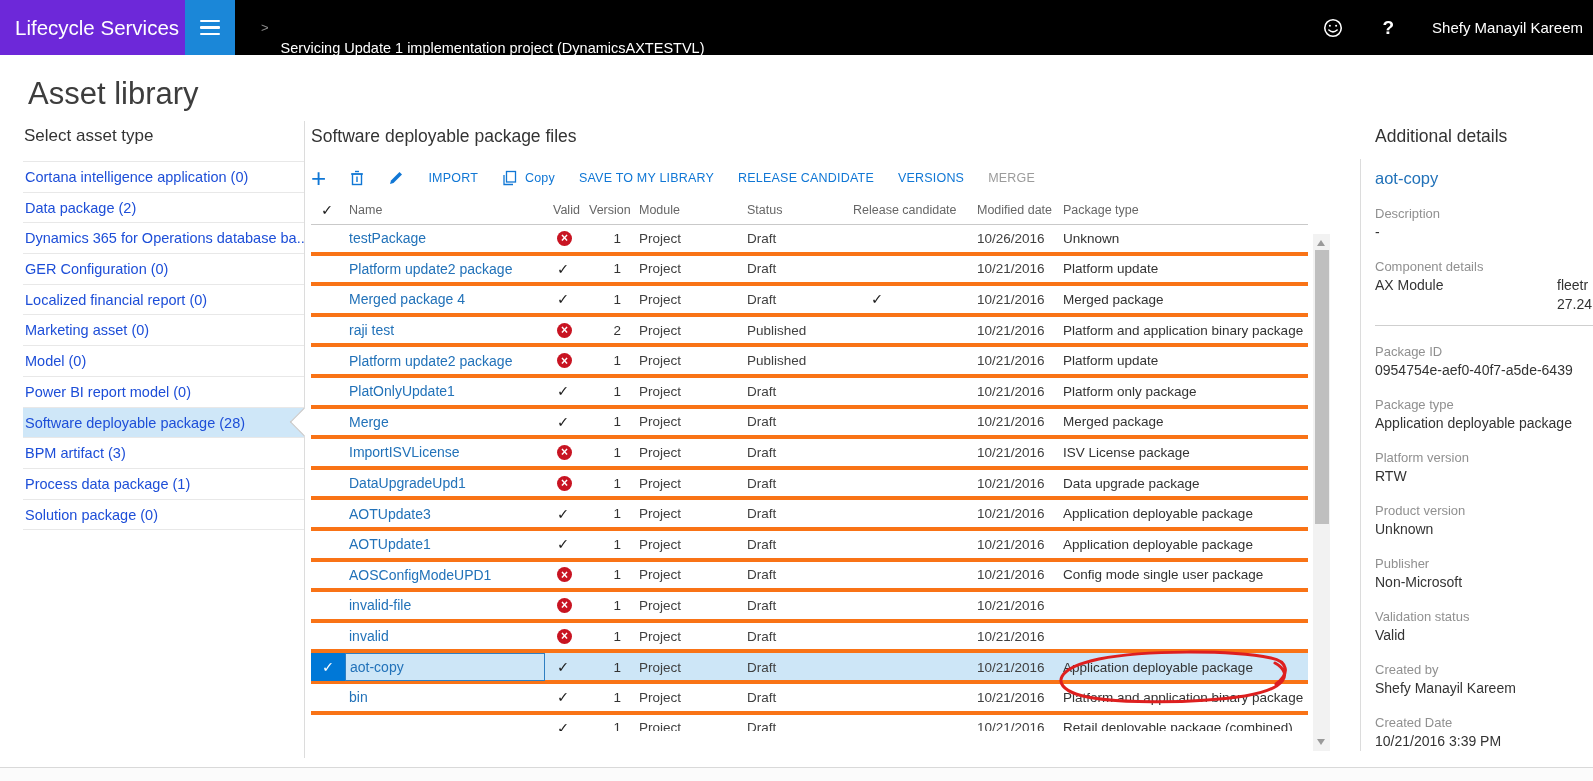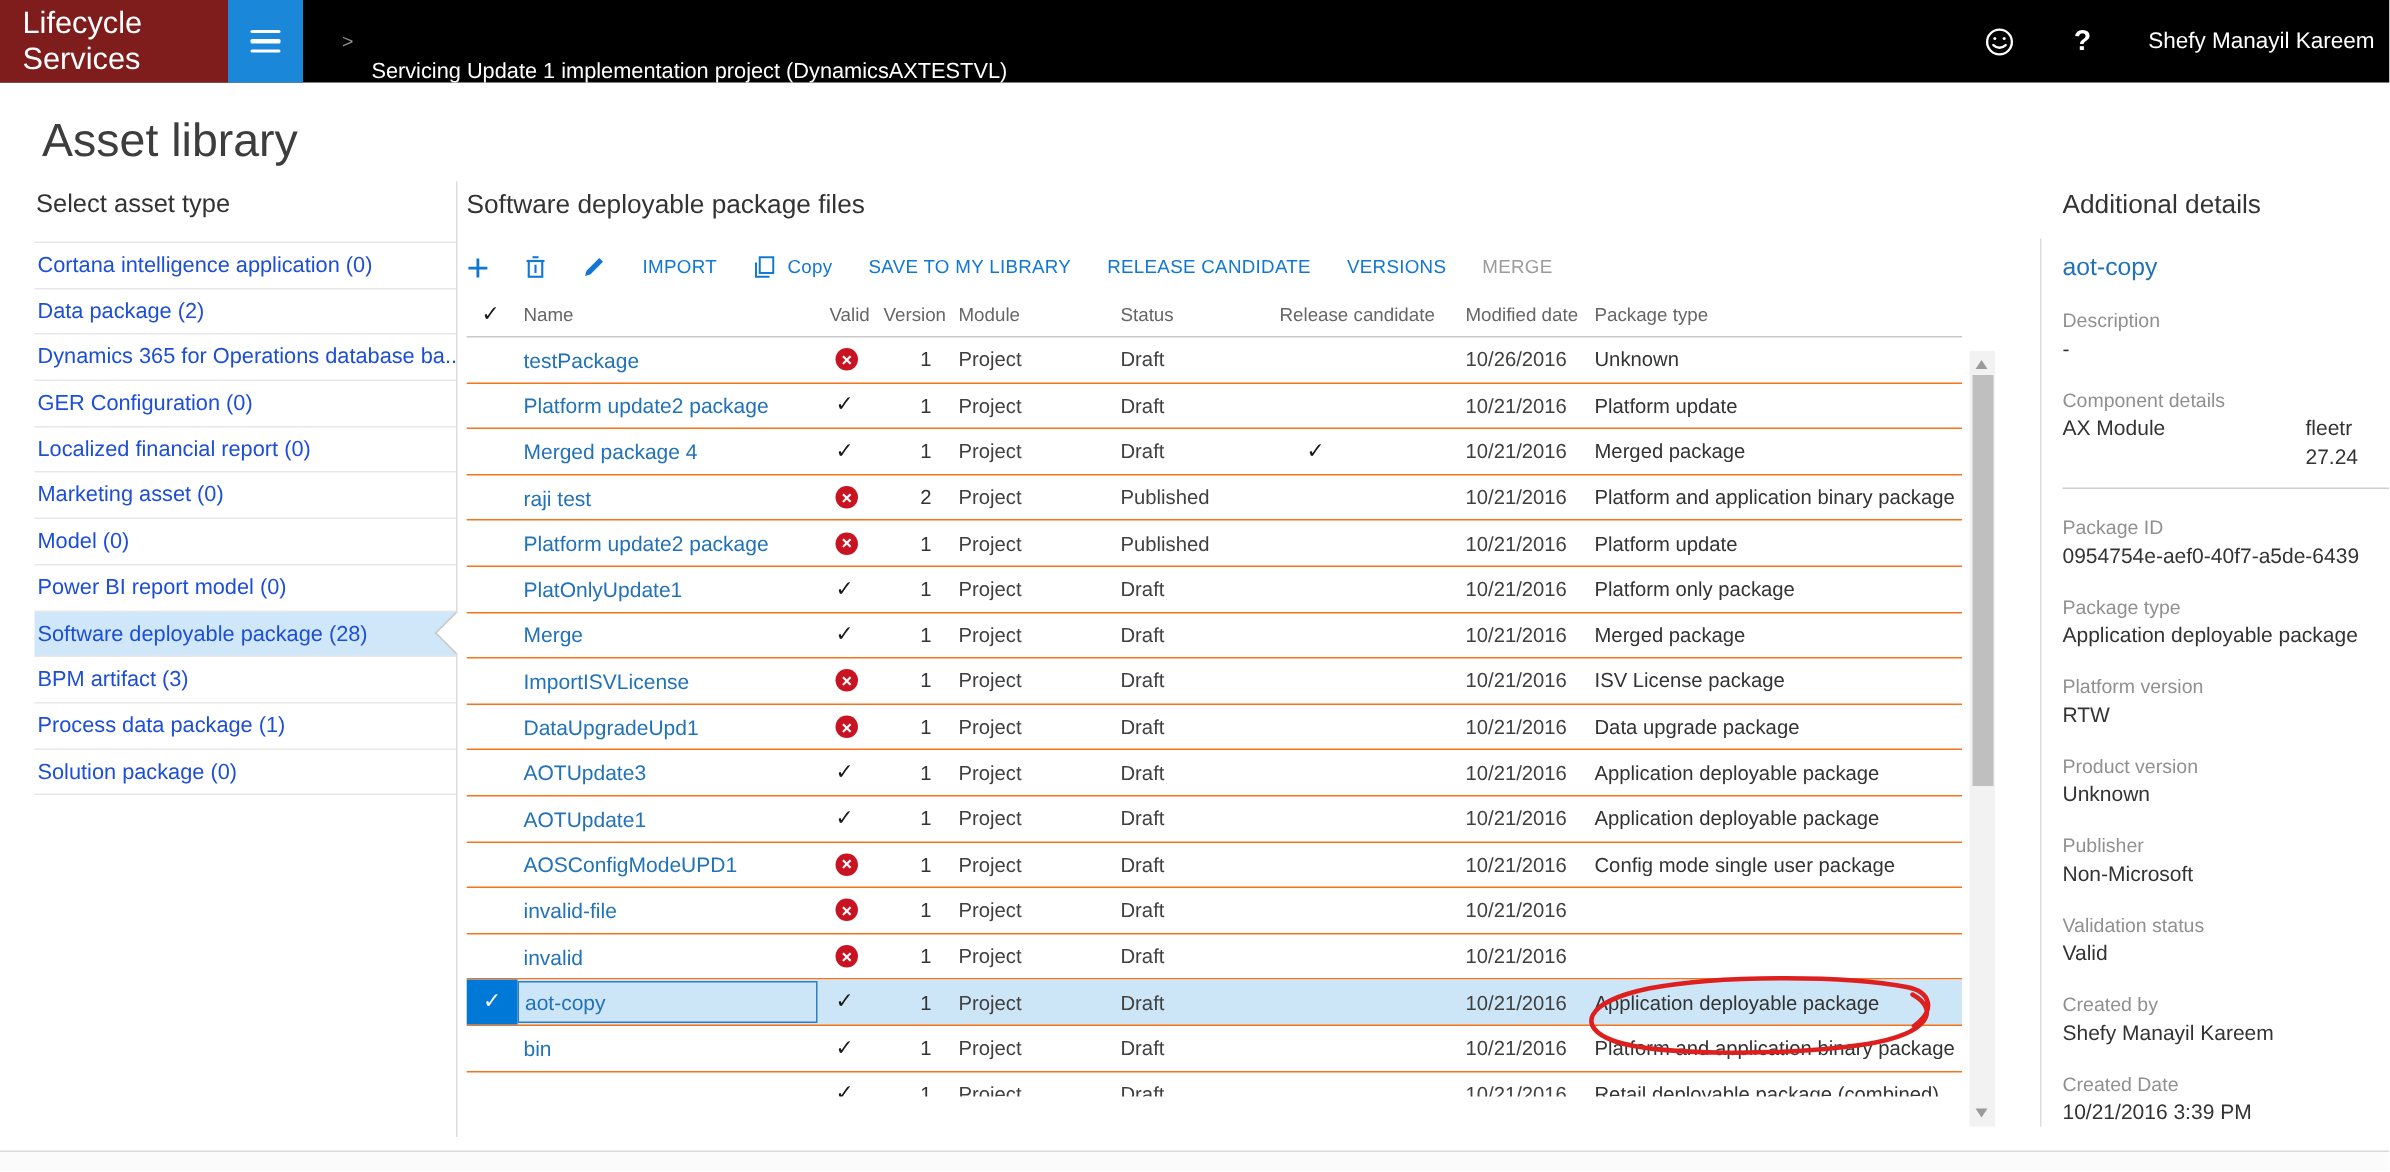--- a/index.html
+++ b/index.html
@@ -2,21 +2,21 @@
 <html><head>
 <meta charset="utf-8">
 <style>
   * { margin:0; padding:0; box-sizing:border-box; }
   html,body { width:1593px; height:781px; overflow:hidden; background:#fff;
               font-family:"Liberation Sans","DejaVu Sans",sans-serif; color:#333; }
   body { position:relative; }
 
   
   .topbar { height:55px; background:#000; display:flex; align-items:center; }
-  .brand { height:100%; width:152px; background:#7f1d1d; color:#fff; font-size:20.5px;
+  .brand { height:100%; width:185px; background:#6d28d9; color:#fff; font-size:20.5px;
            font-weight:300; display:flex; align-items:center; padding-left:15px; cursor:pointer; }
   .hamburger { height:100%; width:50px; background:#1b87d8; border:none; cursor:pointer;
                display:flex; flex-direction:column; align-items:center; justify-content:center; gap:4px; }
   .hamburger i { display:block; width:20px; height:2.5px; background:#fff; border-radius:1px; }
   .crumbwrap { display:flex; align-items:center; margin-left:26px; }
   .crumb-sep { color:#8c8c8c; font-size:13px; margin-right:12px; }
   .crumb { color:#fff; font-size:14.5px; white-space:nowrap;margin-top:40px; }
   .topbar-right { margin-left:auto; display:flex; align-items:center; gap:38px; padding-right:10px; }
   .smiley { width:22px; height:22px; cursor:pointer; }
   .help { color:#fff; font-size:19px; font-weight:bold; cursor:pointer; }
@@ -61,21 +61,21 @@
   .hc-name { padding-left:4px; }
   .hc-valid { padding-left:8px; }
   .hc-version { text-align:left; }
   .hc-scope,.hc-status,.hc-modified { padding-left:8px; }
   .hc-rc { padding-left:2px; }
   .hc-package { padding-left:4px; }
   .hdr-check { color:#444; font-size:14px; font-weight:bold; padding-left:10px;
                font-family:"DejaVu Sans",sans-serif; }
 
   .grid-body { height:506px; overflow:hidden; }
-  .row { height:30.6px; border-bottom:1px solid #f97316; font-size:13.5px; cursor:default; }
+  .row { height:30.6px; border-bottom:4px solid #f97316; font-size:13.5px; cursor:default; }
   .cell-check { height:100%; display:flex; align-items:center; justify-content:center; cursor:pointer; }
   .cell-name { height:26px; display:flex; align-items:center; padding-left:4px; overflow:hidden; }
   .cell-name a { color:#2272b9; font-size:14px; text-decoration:none; white-space:nowrap; cursor:pointer; }
   .cell-valid { padding-left:12px; display:flex; align-items:center; }
   .cell-version { text-align:right; padding-right:10px; color:#333; }
   .cell-scope,.cell-status,.cell-modified { padding-left:8px; color:#404040; white-space:nowrap; }
   .cell-rc { padding-left:20px; }
   .cell-package { padding-left:4px; color:#333; white-space:nowrap; overflow:hidden; }
   .chk { font-family:"DejaVu Sans",sans-serif; font-weight:bold; font-size:14.5px; color:#1a1a1a; }
   .badge-invalid { width:15px; height:15px; border-radius:50%; background:#c81422; color:#fff;
@@ -100,21 +100,21 @@
   
   .details { width:233px; flex:none; overflow:hidden; }
   .details-title { font-size:17.5px; color:#333; padding:5px 0 12px 15px; white-space:nowrap; }
   .details-body { border-left:1px solid #dcdcdc; padding:10px 0 0 14px; height:592px; overflow:hidden; }
   .asset-name { color:#2272b9; font-size:16.5px; margin-bottom:18px; cursor:pointer; }
   .dlabel { color:#909090; font-size:13px; margin-bottom:3px; white-space:nowrap; }
   .dvalue { color:#333; font-size:14px; margin-bottom:19px; white-space:nowrap; }
   .comp-row { display:flex; justify-content:space-between; margin-bottom:10px;gap:22px; }
   .comp-name { font-size:14px; color:#333; }
   .comp-vals { width:56px; flex:none; font-size:14px; color:#333; }
-  .comp-vals div { white-space:nowrap; margin-bottom:3px; }
+  .comp-vals div { white-space:nowrap; margin-bottom:3px;margin-left:20px; }
   .comp-divider { border-bottom:1px solid #cfcfcf; margin:2px 0 18px 0; }
 
   
   .page-footer { position:absolute; left:0; right:0; top:767px; height:14px;
                  background:#fbfbfb; border-top:1px solid #d9d9d9; }
 </style>
 </head>
 <body>
 
 <header class="topbar">

